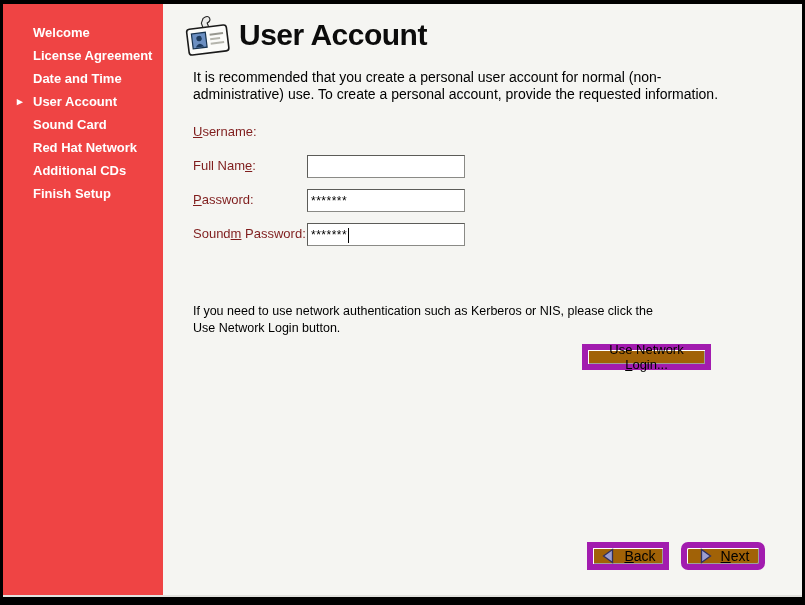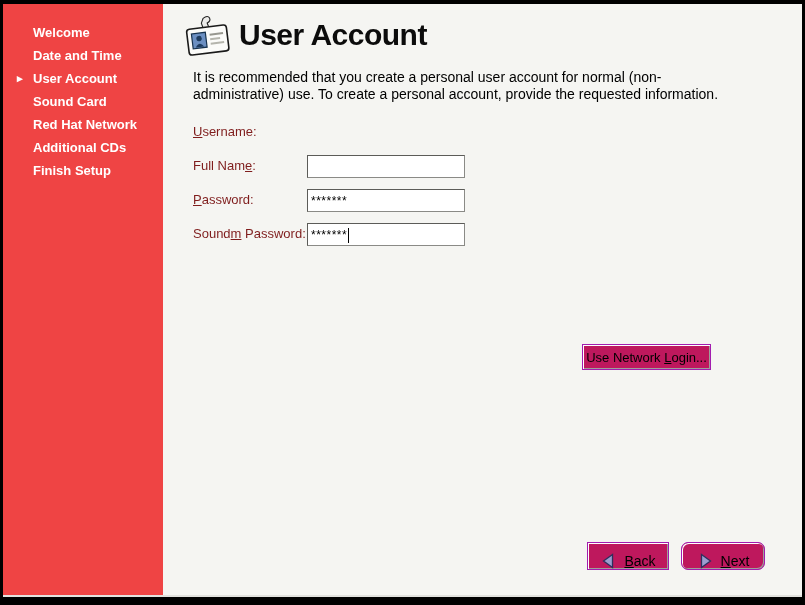--- a/index.html
+++ b/index.html
@@ -35,39 +35,42 @@
   .lbl1 { top:120px; } .lbl2 { top:154px; } .lbl3 { top:188px; } .lbl4 { top:222px; }
   .sel { background:#6383c4; color:#fff; }
   .stars { font-size:12px; letter-spacing:0.5px; }
   .caret { display:inline-block; width:0; height:15px; border-left:1.5px solid #000;
            vertical-align:middle; margin-left:0.5px; }
   .u { text-decoration:underline; }
 
   .net-text { position:absolute; left:30px; top:299px; width:560px; font-size:12.5px;
               color:#000; line-height:17px; }
 
-  .btn { background:#be185d; border:1px solid #a21caf; color:#000; text-align:center;
+  .btn { background:#a16207; border:6px solid #a21caf; color:#000; text-align:center;
          box-shadow: inset 1px 1px 0 #ffffff, inset -1px -1px 0 #9f9f9a; cursor:default;
          display:flex; align-items:center; justify-content:center; }
   .net-btn { position:absolute; left:419px; top:340px; width:129px; height:26px; font-size:13px; }
 
   .nav-btn { position:absolute; top:538px; height:28px; font-size:14px; gap:7px;align-items:flex-end; }
   .back-btn { left:424px; width:82px; }
   .next-btn { left:518px; width:84px;border-radius:7px; }
   .nav-btn svg { display:block; }
 </style>
 </head>
 <body>
 
 <div class="frame">
 
   <div class="sidebar">
     <div class="side-list">
       <div class="side-item">
         <span>Welcome</span>
+      </div>
+      <div class="side-item">
+        <span>License Agreement</span>
       </div>
       <div class="side-item">
         <span>Date and Time</span>
       </div>
       <div class="side-item">
         <span class="marker">▸</span>
         <span>User Account</span>
       </div>
       <div class="side-item">
         <span>Sound Card</span>
@@ -110,20 +113,24 @@
 
     <div class="frm-label lbl2"><span>Full Nam</span><span class="u">e</span><span>:</span></div>
     <div class="frm-input row2"><span></span></div>
 
     <div class="frm-label lbl3"><span class="u">P</span><span>assword:</span></div>
     <div class="frm-input row3"><span class="stars">*******</span></div>
 
     <div class="frm-label lbl4"><span>Sound</span><span class="u">m</span><span> Password:</span></div>
     <div class="frm-input row4"><span class="stars">*******</span><span class="caret"></span></div>
 
+    <div class="net-text">
+      <div>If you need to use network authentication such as Kerberos or NIS, please click the</div>
+      <div>Use Network Login button.</div>
+    </div>
 
     <div class="btn net-btn">
         <span><span>Use Network </span><span class="u">L</span><span>ogin...</span></span>
       </div>
 
     <div class="btn nav-btn back-btn">
       <svg width="17" height="16" viewBox="0 0 17 16">
         <path d="M12.5 1.5 L3.5 8 L12.5 14.5 Z" fill="#9c9ed0" stroke="#2f2f5e" stroke-width="1.3"></path>
       </svg>
       <span><span class="u">B</span><span>ack</span></span>

